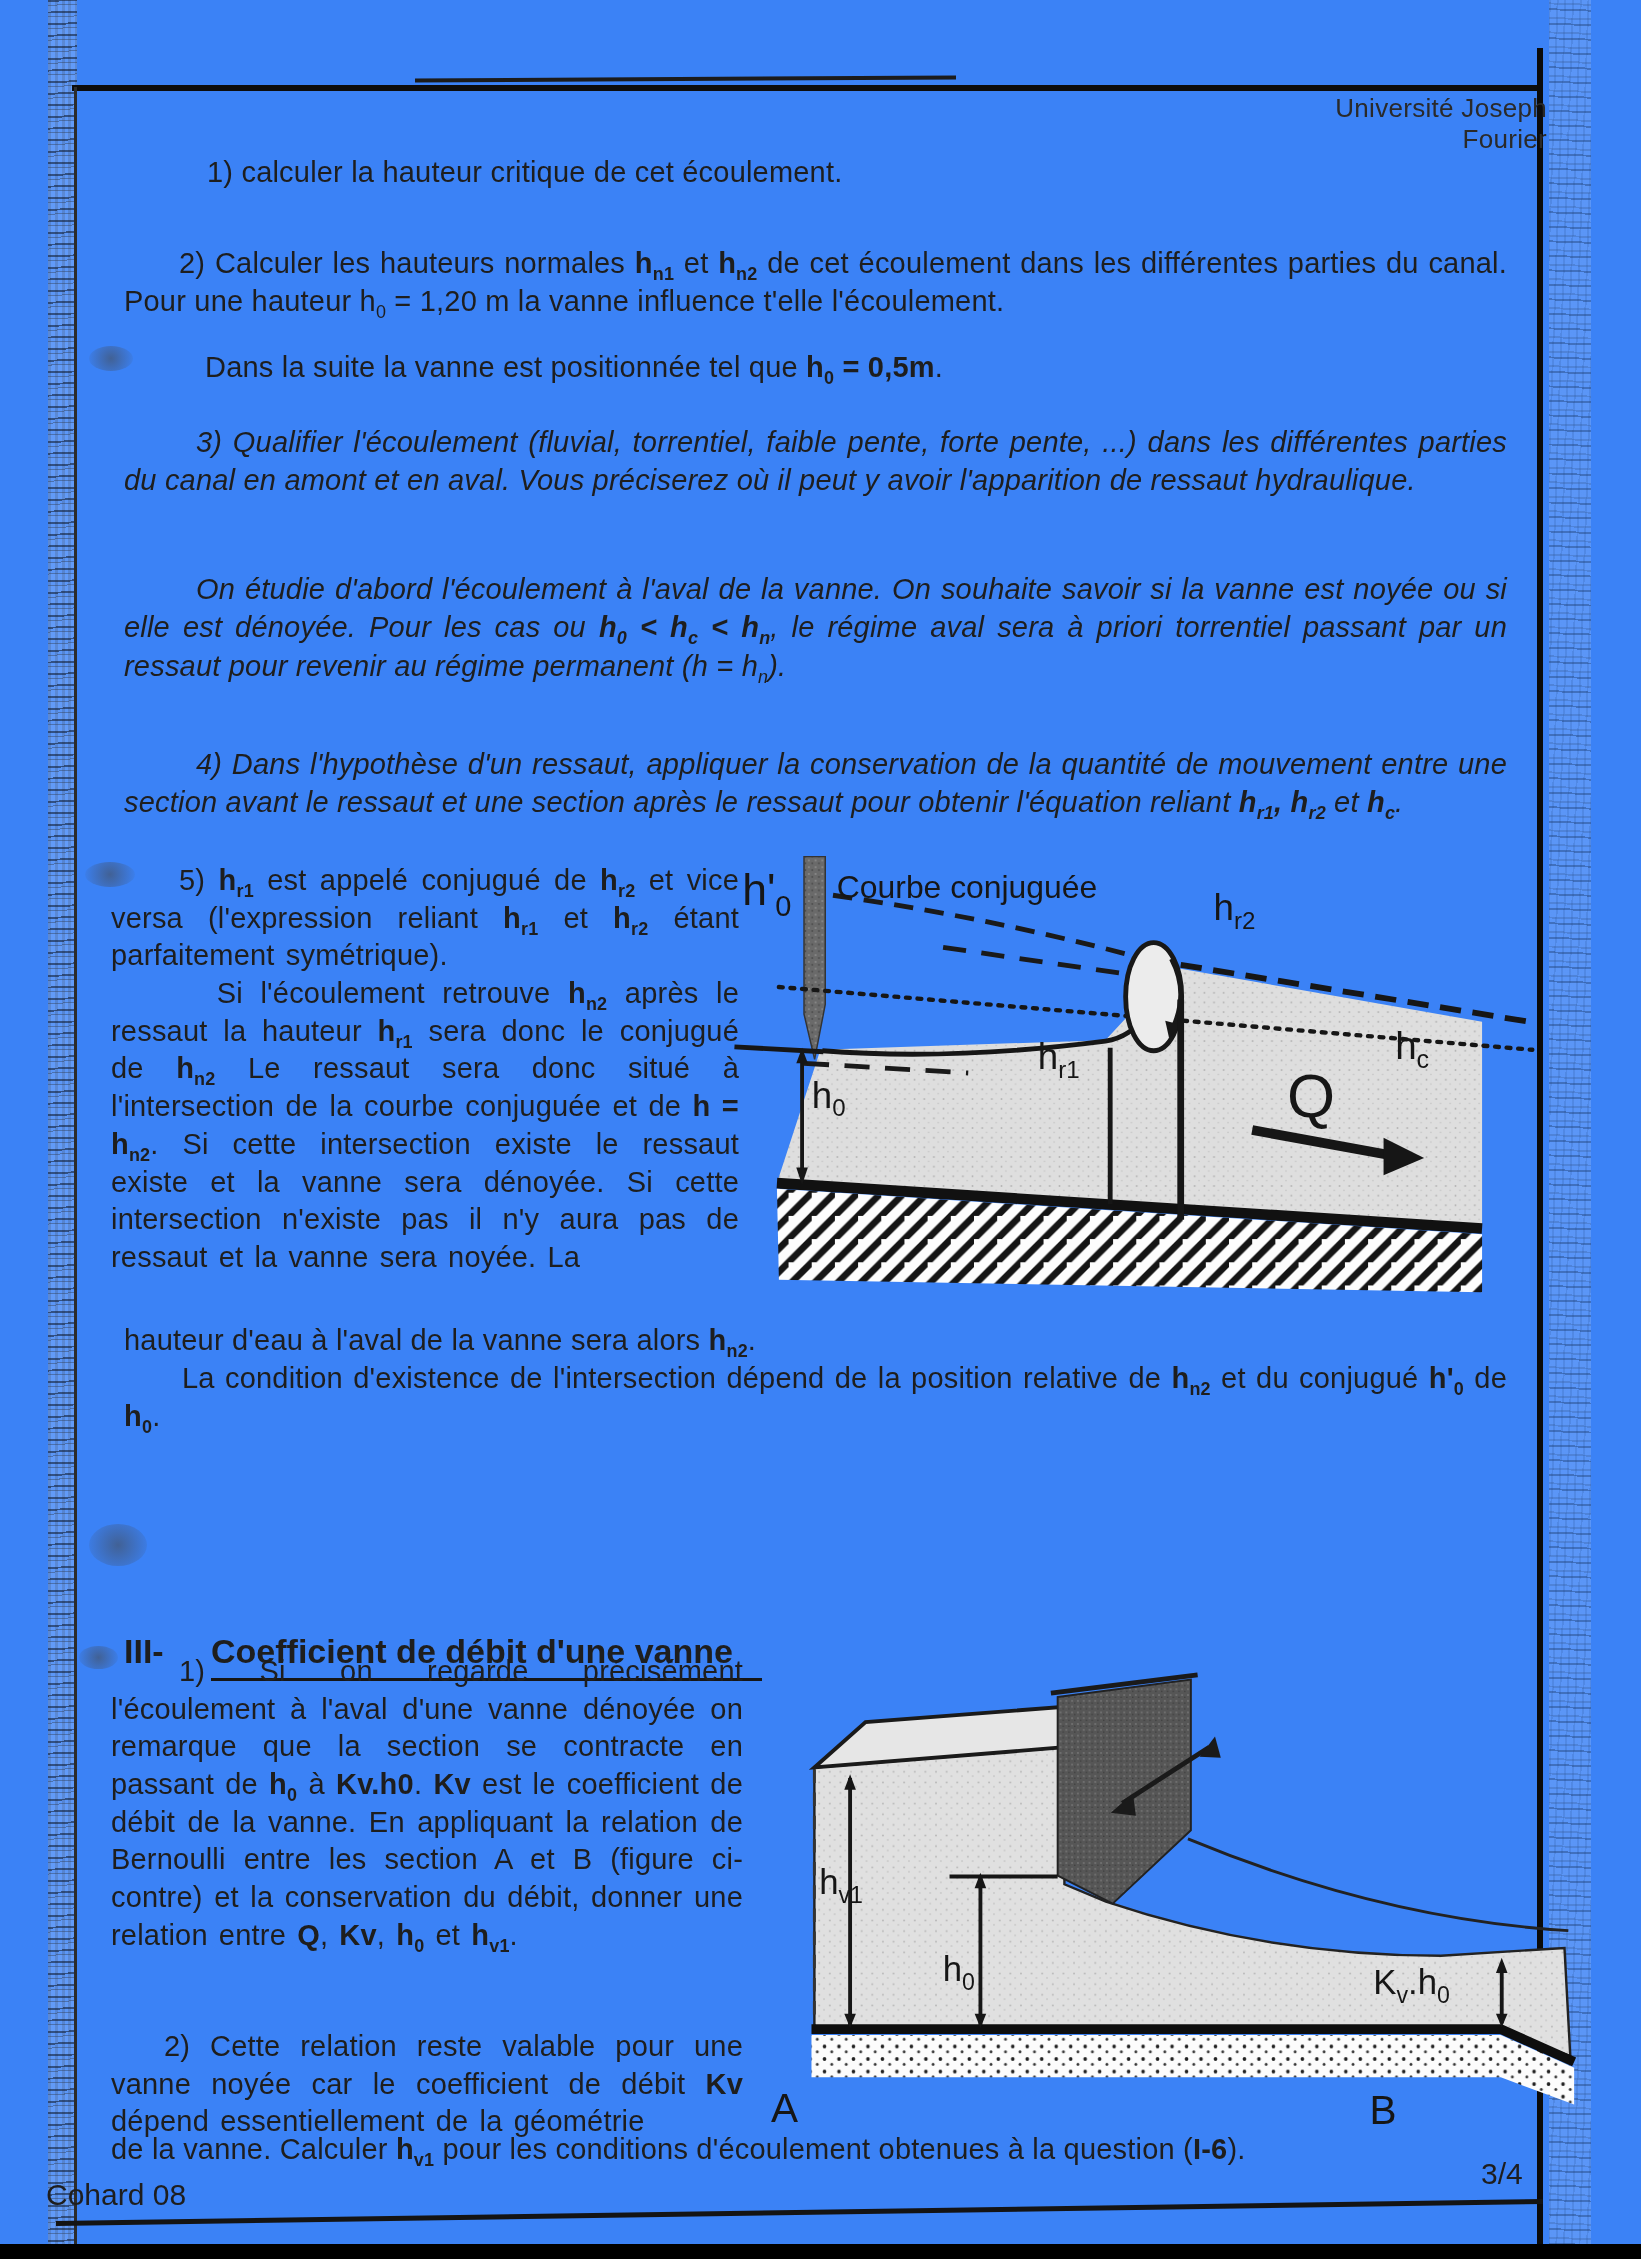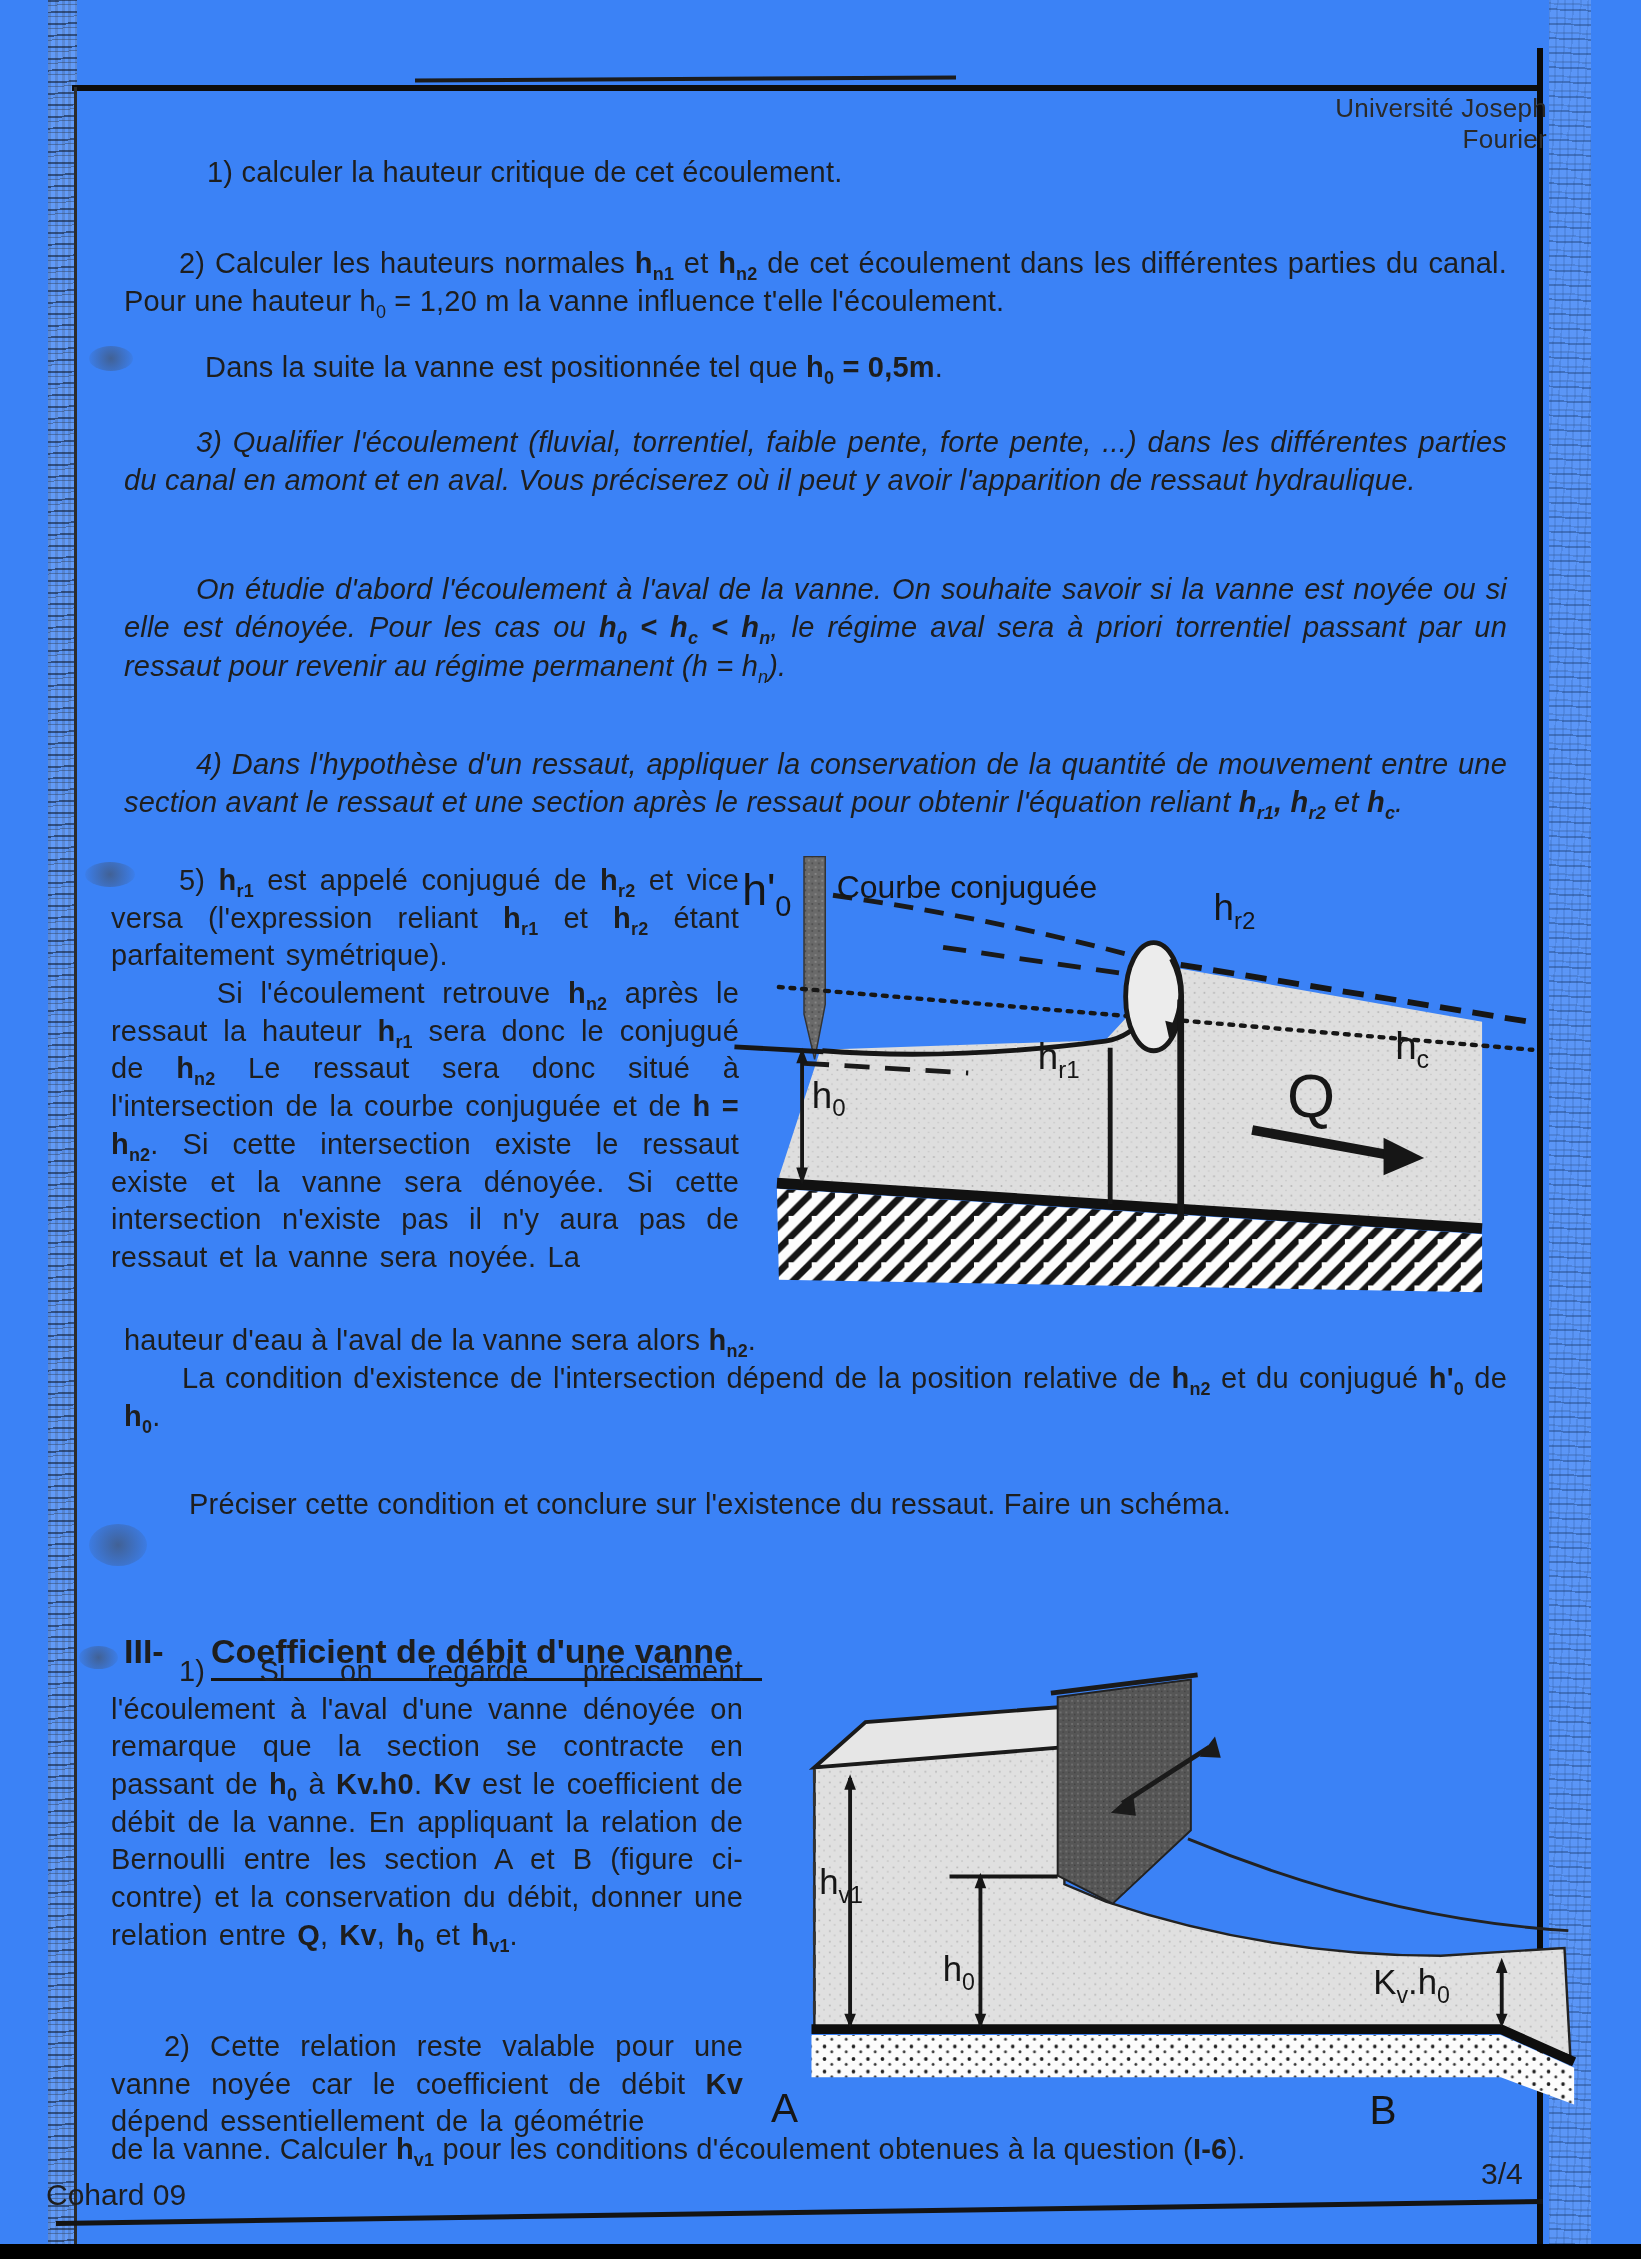--- a/index.html
+++ b/index.html
@@ -69,21 +69,20 @@
   <div class="para ind" style="left:124px;top:570px;width:1383px;">On étudie d'abord l'écoulement à l'aval de la vanne. On souhaite savoir si la vanne est noyée ou si elle est dénoyée. Pour les cas ou <b>h<sub>0</sub> &lt; h<sub>c</sub> &lt; h<sub>n</sub></b>, le régime aval sera à priori torrentiel passant par un ressaut  pour revenir au régime permanent  (h = h<sub>n</sub>).</div>
 
   <div class="para ind" style="left:124px;top:745px;width:1383px;">4) Dans l'hypothèse d'un ressaut, appliquer la conservation de la quantité de mouvement entre une section avant le ressaut et une section après le ressaut pour obtenir l'équation reliant <b>h<sub>r1</sub>, h<sub>r2</sub></b> et <b>h<sub>c</sub></b>.</div>
 
   <div class="para col" style="left:111px;top:862px;width:628px;text-indent:68px;">5) <b>h<sub>r1</sub></b> est appelé conjugué de <b>h<sub>r2</sub></b> et vice versa (l'expression reliant <b>h<sub>r1</sub></b> et <b>h<sub>r2</sub></b> étant parfaitement symétrique).<br>&nbsp;&nbsp;&nbsp;&nbsp;&nbsp;&nbsp;Si l'écoulement retrouve <b>h<sub>n2</sub></b> après le ressaut la hauteur <b>h<sub>r1</sub></b> sera donc le conjugué de <b>h<sub>n2</sub></b> Le ressaut sera donc situé à l'intersection de la courbe conjuguée et de <b>h = h<sub>n2</sub></b>. Si cette intersection existe le ressaut existe et la vanne sera dénoyée. Si cette intersection n'existe pas il n'y aura pas de ressaut et la vanne sera noyée. La</div>
 
   <div class="para left" style="left:124px;top:1321px;width:1383px;">hauteur d'eau à l'aval de la vanne sera alors <b>h<sub>n2</sub></b>.</div>
 
   <div class="para" style="left:124px;top:1359px;width:1383px;text-indent:58px;">La condition d'existence de l'intersection dépend de la position relative de <b>h<sub>n2</sub></b> et du conjugué <b>h'<sub>0</sub></b> de <b>h<sub>0</sub></b>.</div>
 
-  <div class="para left" style="left:189px;top:1485px;width:1255px;">Préciser cette condition et conclure sur l'existence du ressaut. Faire un schéma.</div>
 
   <div class="heading">
     <span class="num">III-</span><span class="title">Coefficient de débit d'une vanne</span>
   </div>
 
   <div class="para col" style="left:111px;top:1653px;width:632px;text-indent:68px;">1) Si on regarde précisément l'écoulement à l'aval d'une vanne dénoyée on remarque que la section se contracte en passant de <b>h<sub>0</sub></b> à <b>Kv.h0</b>. <b>Kv</b> est le coefficient de débit de la vanne. En appliquant la relation de Bernoulli entre les section A et B (figure ci-contre) et la conservation du débit, donner une relation entre <b>Q</b>, <b>Kv</b>, <b>h<sub>0</sub></b> et <b>h<sub>v1</sub></b>.</div>
 
   <div class="para col" style="left:111px;top:2028px;width:632px;text-indent:53px;">2) Cette relation reste valable pour une vanne noyée car le coefficient de débit <b>Kv</b> dépend essentiellement de la géométrie</div>
 
   <div class="para left" style="left:111px;top:2130px;width:1390px;">de la vanne. Calculer <b>h<sub>v1</sub></b> pour les conditions d'écoulement obtenues  à la question (<b>I-6</b>).</div>
@@ -192,17 +191,17 @@
     <polygon points="759,344 771,344 765,328" fill="#161616"></polygon>
     <polygon points="759,386 771,386 765,400" fill="#161616"></polygon>
 
     <text x="58" y="262" font-size="36"><tspan>h</tspan><tspan font-size="24" dy="9">v1</tspan></text>
     <text x="186" y="352" font-size="36"><tspan>h</tspan><tspan font-size="24" dy="9">0</tspan></text>
     <text x="632" y="366" font-size="36"><tspan>K</tspan><tspan font-size="24" dy="9">v</tspan><tspan font-size="36" dy="-9">.h</tspan><tspan font-size="24" dy="9">0</tspan></text>
     <text x="8" y="498" font-size="42">A</text>
     <text x="628" y="500" font-size="42">B</text>
   </svg>
 
-  <div class="footer-left">Cohard 09</div>
+  <div class="footer-left">Cohard 08</div>
   <div class="footer-right">3/4</div>
 
 </div>
 
 
 </body></html>

